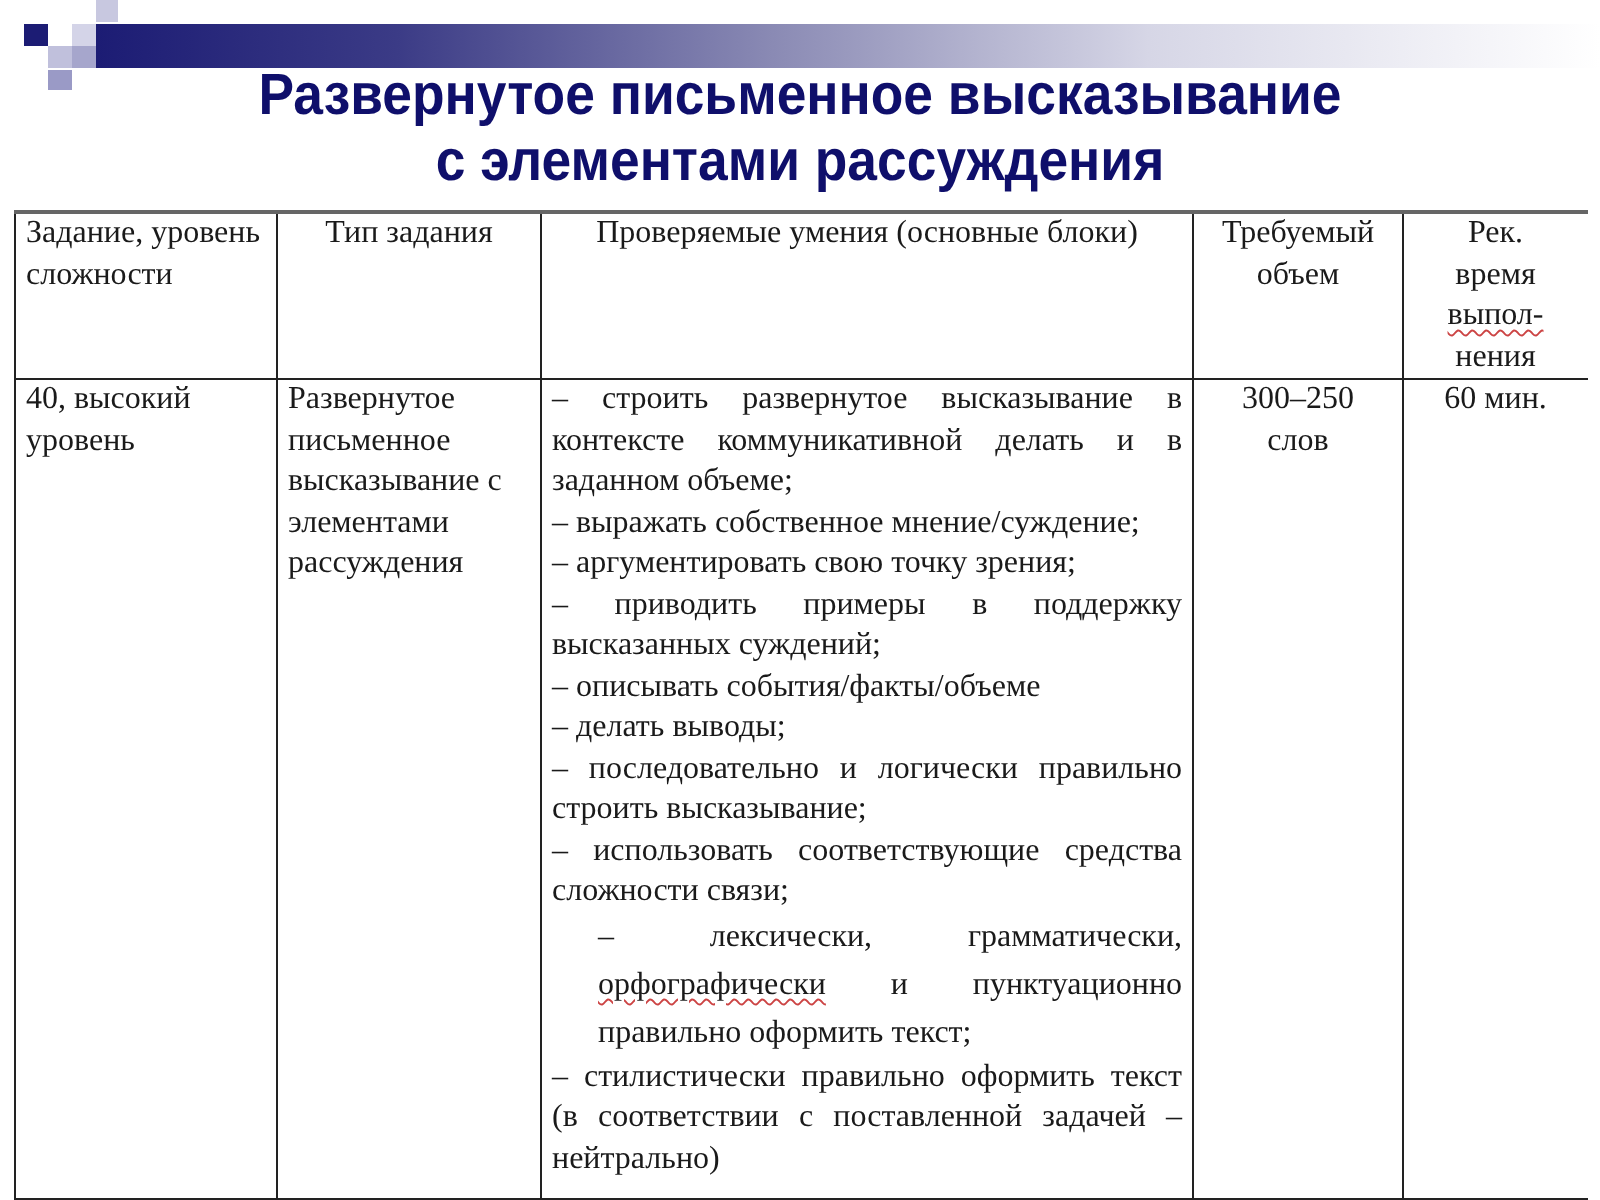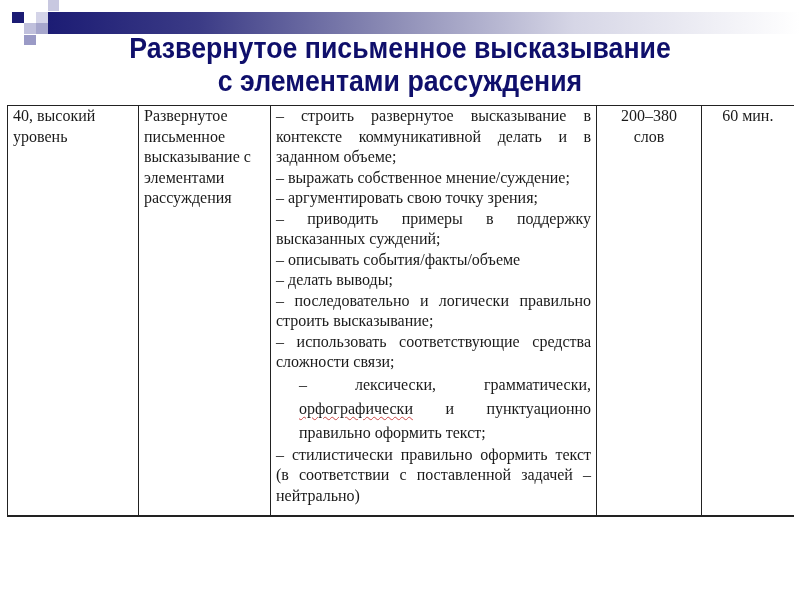--- a/index.html
+++ b/index.html
@@ -72,20 +72,32 @@
 
 <table class="grid">
   <colgroup>
     <col style="width:131px">
     <col style="width:132px">
     <col style="width:326px">
     <col style="width:105px">
     <col style="width:92px">
   </colgroup>
   <tbody>
+      <tr style="height:81px;">
+    <th class="h1">Задание, уровень сложности</th>
+    <th class="h2">Тип задания</th>
+    <th class="h3">Проверяемые умения (основные блоки)</th>
+    <th class="h4">Требуемый объем</th>
+    <th class="h5">
+      <span class="line">Рек.</span>
+      <span class="line">время</span>
+      <span class="line wavy">выпол-</span>
+      <span class="line">нения</span>
+    </th>
+  </tr>
   <tr class="body-row" style="height:410px;">
     <td class="c1">40, высокий уровень</td>
     <td class="c2">Развернутое письменное высказывание с элементами рассуждения</td>
     <td class="c3">
       <ul class="skills">
         <li>– строить развернутое высказывание в контексте коммуникативной делать и в заданном объеме;</li>
         <li>– выражать собственное мнение/суждение;</li>
         <li>– аргументировать свою точку зрения;</li>
         <li>– приводить примеры в поддержку высказанных суждений;</li>
         <li>– описывать события/факты/объеме</li>
@@ -94,19 +106,19 @@
         <li>– использовать соответствующие средства сложности связи;</li>
         <li style="line-height:24px;margin-left:23px;">
           <span>– лексически, грамматически,</span>
           <span class="wavy">орфографически</span>
           <span>и пунктуационно правильно оформить текст;</span>
         </li>
         <li>– стилистически правильно оформить текст (в соответствии с поставленной задачей – нейтрально)</li>
       </ul>
     </td>
     <td class="c4">
-      <span class="line">200–380</span>
+      <span class="line">300–250</span>
       <span class="line">слов</span>
     </td>
     <td class="c5">60 мин.</td>
   </tr>
 </tbody>
   </table>
 
 </body></html>

